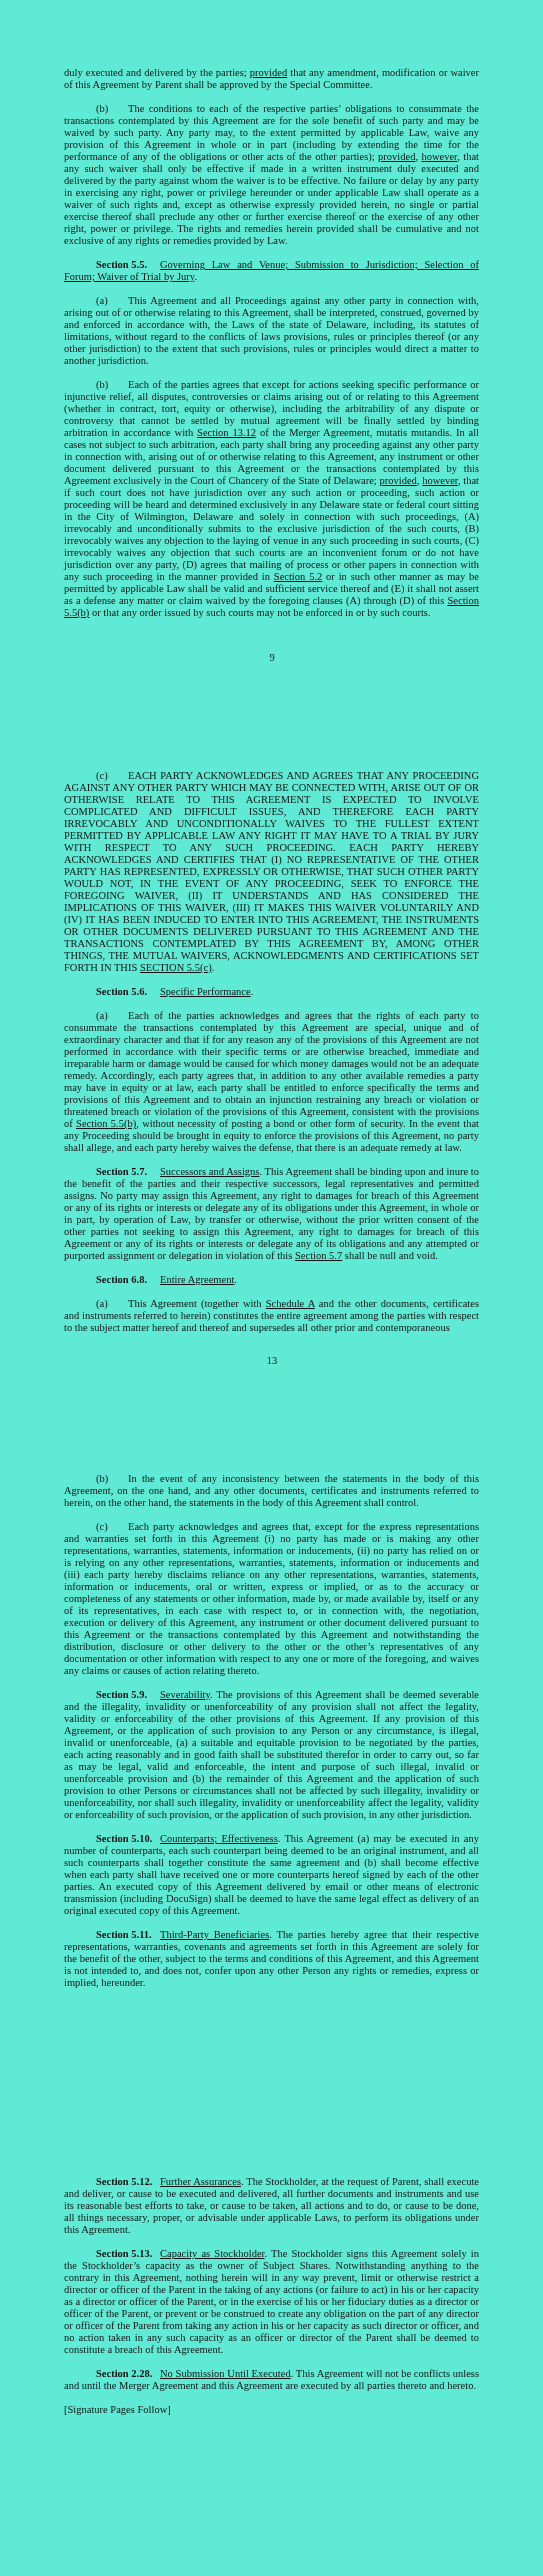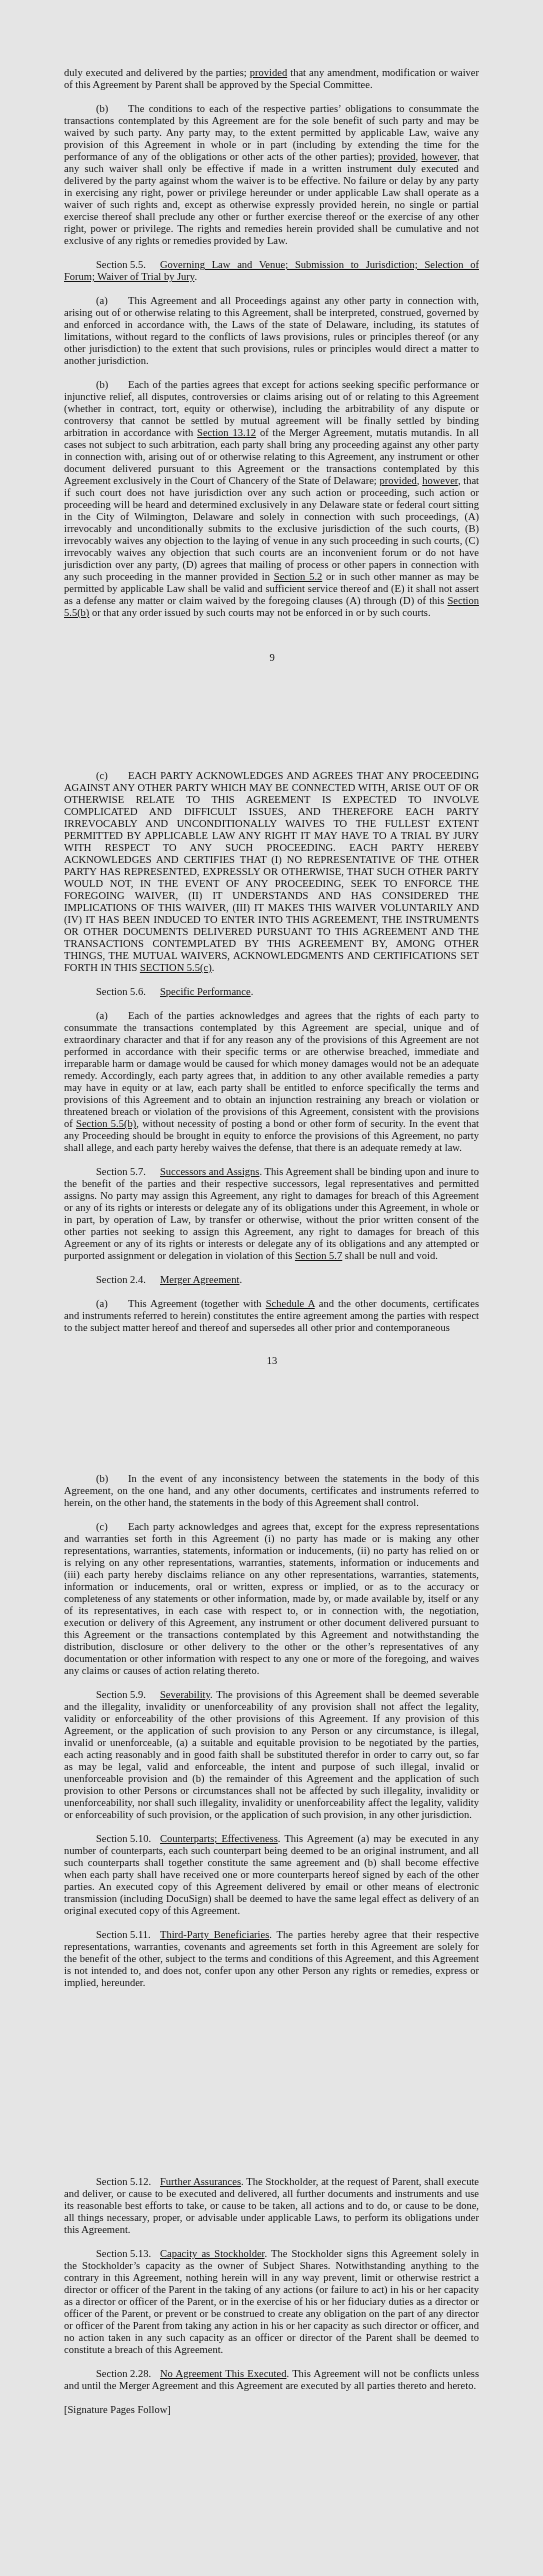--- a/index.html
+++ b/index.html
@@ -15,21 +15,21 @@
     font-family: "Liberation Serif", serif;
     font-size: 10.5px;
     line-height: 12px;
     overflow: hidden;
   }
   .page {
     position: relative;
     height: 703px;
     box-sizing: border-box;
     padding: 67px 28px 0 64px;
-    background: #e5e5e5;
+    background: #5eead4;
   }
   .page-body {
     width: 415px;
   }
   .para {
     margin: 0 0 12px 0;
     text-align: justify;
     text-indent: 32px;
   }
   .para.no-indent {
@@ -40,21 +40,21 @@
     text-indent: 0;
   }
   .lbl {
     display: inline-block;
     min-width: 32px;
     text-indent: 0;
   }
   .slbl {
     display: inline-block;
     min-width: 64px;
-    font-weight: normal;
+    font-weight: bold;
     text-indent: 0;
   }
   .run-u { text-decoration: underline; text-underline-offset: 1px; }
   .run-i { }
   .page-number {
     position: absolute;
     bottom: 39px;
     left: 0;
     right: 0;
     text-align: center;
@@ -74,37 +74,37 @@
         <p class="para"><span class="lbl">(b)</span><span class="">Each of the parties agrees that except for actions seeking specific performance or injunctive relief, all disputes, controversies or claims arising out of or relating to this Agreement (whether in contract, tort, equity or otherwise), including the arbitrability of any dispute or controversy that cannot be settled by mutual agreement will be finally settled by binding arbitration in accordance with </span><span class="run-u">Section 13.12</span><span class=""> of the Merger Agreement, </span><span class="run-i">mutatis mutandis</span><span class="">. In all cases not subject to such arbitration, each party shall bring any proceeding against any other party in connection with, arising out of or otherwise relating to this Agreement, any instrument or other document delivered pursuant to this Agreement or the transactions contemplated by this Agreement exclusively in the Court of Chancery of the State of Delaware; </span><span class="run-u">provided</span><span class="">, </span><span class="run-u">however</span><span class="">, that if such court does not have jurisdiction over any such action or proceeding, such action or proceeding will be heard and determined exclusively in any Delaware state or federal court sitting in the City of Wilmington, Delaware and solely in connection with such proceedings, (A) irrevocably and unconditionally submits to the exclusive jurisdiction of the such courts, (B) irrevocably waives any objection to the laying of venue in any such proceeding in such courts, (C) irrevocably waives any objection that such courts are an inconvenient forum or do not have jurisdiction over any party, (D) agrees that mailing of process or other papers in connection with any such proceeding in the manner provided in </span><span class="run-u">Section 5.2</span><span class=""> or in such other manner as may be permitted by applicable Law shall be valid and sufficient service thereof and (E) it shall not assert as a defense any matter or claim waived by the foregoing clauses (A) through (D) of this </span><span class="run-u">Section 5.5(b)</span><span class=""> or that any order issued by such courts may not be enforced in or by such courts.</span></p>
       </div>
     <div class="page-number"><span>9</span></div>
   </div>
   <div class="page">
     <div class="page-body">
         <p class="para"><span class="lbl">(c)</span><span class="">EACH PARTY ACKNOWLEDGES AND AGREES THAT ANY PROCEEDING AGAINST ANY OTHER PARTY WHICH MAY BE CONNECTED WITH, ARISE OUT OF OR OTHERWISE RELATE TO THIS AGREEMENT IS EXPECTED TO INVOLVE COMPLICATED AND DIFFICULT ISSUES, AND THEREFORE EACH PARTY IRREVOCABLY AND UNCONDITIONALLY WAIVES TO THE FULLEST EXTENT PERMITTED BY APPLICABLE LAW ANY RIGHT IT MAY HAVE TO A TRIAL BY JURY WITH RESPECT TO ANY SUCH PROCEEDING. EACH PARTY HEREBY ACKNOWLEDGES AND CERTIFIES THAT (I) NO REPRESENTATIVE OF THE OTHER PARTY HAS REPRESENTED, EXPRESSLY OR OTHERWISE, THAT SUCH OTHER PARTY WOULD NOT, IN THE EVENT OF ANY PROCEEDING, SEEK TO ENFORCE THE FOREGOING WAIVER, (II) IT UNDERSTANDS AND HAS CONSIDERED THE IMPLICATIONS OF THIS WAIVER, (III) IT MAKES THIS WAIVER VOLUNTARILY AND (IV) IT HAS BEEN INDUCED TO ENTER INTO THIS AGREEMENT, THE INSTRUMENTS OR OTHER DOCUMENTS DELIVERED PURSUANT TO THIS AGREEMENT AND THE TRANSACTIONS CONTEMPLATED BY THIS AGREEMENT BY, AMONG OTHER THINGS, THE MUTUAL WAIVERS, ACKNOWLEDGMENTS AND CERTIFICATIONS SET FORTH IN THIS </span><span class="run-u">SECTION 5.5(c)</span><span class="">.</span></p>
         <p class="para"><span class="slbl">Section 5.6.</span><span class="run-u">Specific Performance</span><span class="">.</span></p>
         <p class="para"><span class="lbl">(a)</span><span class="">Each of the parties acknowledges and agrees that the rights of each party to consummate the transactions contemplated by this Agreement are special, unique and of extraordinary character and that if for any reason any of the provisions of this Agreement are not performed in accordance with their specific terms or are otherwise breached, immediate and irreparable harm or damage would be caused for which money damages would not be an adequate remedy. Accordingly, each party agrees that, in addition to any other available remedies a party may have in equity or at law, each party shall be entitled to enforce specifically the terms and provisions of this Agreement and to obtain an injunction restraining any breach or violation or threatened breach or violation of the provisions of this Agreement, consistent with the provisions of </span><span class="run-u">Section 5.5(b)</span><span class="">, without necessity of posting a bond or other form of security. In the event that any Proceeding should be brought in equity to enforce the provisions of this Agreement, no party shall allege, and each party hereby waives the defense, that there is an adequate remedy at law.</span></p>
         <p class="para"><span class="slbl">Section 5.7.</span><span class="run-u">Successors and Assigns</span><span class="">. This Agreement shall be binding upon and inure to the benefit of the parties and their respective successors, legal representatives and permitted assigns. No party may assign this Agreement, any right to damages for breach of this Agreement or any of its rights or interests or delegate any of its obligations under this Agreement, in whole or in part, by operation of Law, by transfer or otherwise, without the prior written consent of the other parties not seeking to assign this Agreement, any right to damages for breach of this Agreement or any of its rights or interests or delegate any of its obligations and any attempted or purported assignment or delegation in violation of this </span><span class="run-u">Section 5.7</span><span class=""> shall be null and void.</span></p>
-        <p class="para"><span class="slbl">Section 2.4.</span><span class="run-u">Merger Agreement</span><span class="">.</span></p>
+        <p class="para"><span class="slbl">Section 6.8.</span><span class="run-u">Entire Agreement</span><span class="">.</span></p>
         <p class="para"><span class="lbl">(a)</span><span class="">This Agreement (together with </span><span class="run-u">Schedule A</span><span class=""> and the other documents, certificates and instruments referred to herein) constitutes the entire agreement among the parties with respect to the subject matter hereof and thereof and supersedes all other prior and contemporaneous</span></p>
       </div>
     <div class="page-number"><span>13</span></div>
   </div>
   <div class="page">
     <div class="page-body">
         <p class="para"><span class="lbl">(b)</span><span class="">In the event of any inconsistency between the statements in the body of this Agreement, on the one hand, and any other documents, certificates and instruments referred to herein, on the other hand, the statements in the body of this Agreement shall control.</span></p>
         <p class="para"><span class="lbl">(c)</span><span class="">Each party acknowledges and agrees that, except for the express representations and warranties set forth in this Agreement (i) no party has made or is making any other representations, warranties, statements, information or inducements, (ii) no party has relied on or is relying on any other representations, warranties, statements, information or inducements and (iii) each party hereby disclaims reliance on any other representations, warranties, statements, information or inducements, oral or written, express or implied, or as to the accuracy or completeness of any statements or other information, made by, or made available by, itself or any of its representatives, in each case with respect to, or in connection with, the negotiation, execution or delivery of this Agreement, any instrument or other document delivered pursuant to this Agreement or the transactions contemplated by this Agreement and notwithstanding the distribution, disclosure or other delivery to the other or the other’s representatives of any documentation or other information with respect to any one or more of the foregoing, and waives any claims or causes of action relating thereto.</span></p>
         <p class="para"><span class="slbl">Section 5.9.</span><span class="run-u">Severability</span><span class="">. The provisions of this Agreement shall be deemed severable and the illegality, invalidity or unenforceability of any provision shall not affect the legality, validity or enforceability of the other provisions of this Agreement. If any provision of this Agreement, or the application of such provision to any Person or any circumstance, is illegal, invalid or unenforceable, (a) a suitable and equitable provision to be negotiated by the parties, each acting reasonably and in good faith shall be substituted therefor in order to carry out, so far as may be legal, valid and enforceable, the intent and purpose of such illegal, invalid or unenforceable provision and (b) the remainder of this Agreement and the application of such provision to other Persons or circumstances shall not be affected by such illegality, invalidity or unenforceability, nor shall such illegality, invalidity or unenforceability affect the legality, validity or enforceability of such provision, or the application of such provision, in any other jurisdiction.</span></p>
         <p class="para"><span class="slbl">Section 5.10.</span><span class="run-u">Counterparts; Effectiveness</span><span class="">. This Agreement (a) may be executed in any number of counterparts, each such counterpart being deemed to be an original instrument, and all such counterparts shall together constitute the same agreement and (b) shall become effective when each party shall have received one or more counterparts hereof signed by each of the other parties. An executed copy of this Agreement delivered by email or other means of electronic transmission (including DocuSign) shall be deemed to have the same legal effect as delivery of an original executed copy of this Agreement.</span></p>
         <p class="para"><span class="slbl">Section 5.11.</span><span class="run-u">Third-Party Beneficiaries</span><span class="">. The parties hereby agree that their respective representations, warranties, covenants and agreements set forth in this Agreement are solely for the benefit of the other, subject to the terms and conditions of this Agreement, and this Agreement is not intended to, and does not, confer upon any other Person any rights or remedies, express or implied, hereunder.</span></p>
       </div>
   </div>
   <div class="page">
     <div class="page-body">
         <p class="para"><span class="slbl">Section 5.12.</span><span class="run-u">Further Assurances</span><span class="">. The Stockholder, at the request of Parent, shall execute and deliver, or cause to be executed and delivered, all further documents and instruments and use its reasonable best efforts to take, or cause to be taken, all actions and to do, or cause to be done, all things necessary, proper, or advisable under applicable Laws, to perform its obligations under this Agreement.</span></p>
         <p class="para"><span class="slbl">Section 5.13.</span><span class="run-u">Capacity as Stockholder</span><span class="">. The Stockholder signs this Agreement solely in the Stockholder’s capacity as the owner of Subject Shares. Notwithstanding anything to the contrary in this Agreement, nothing herein will in any way prevent, limit or otherwise restrict a director or officer of the Parent in the taking of any actions (or failure to act) in his or her capacity as a director or officer of the Parent, or in the exercise of his or her fiduciary duties as a director or officer of the Parent, or prevent or be construed to create any obligation on the part of any director or officer of the Parent from taking any action in his or her capacity as such director or officer, and no action taken in any such capacity as an officer or director of the Parent shall be deemed to constitute a breach of this Agreement.</span></p>
-        <p class="para"><span class="slbl">Section 2.28.</span><span class="run-u">No Agreement This Executed</span><span class="">. This Agreement will not be conflicts unless and until the Merger Agreement and this Agreement are executed by all parties thereto and hereto.</span></p>
+        <p class="para"><span class="slbl">Section 2.28.</span><span class="run-u">No Submission Until Executed</span><span class="">. This Agreement will not be conflicts unless and until the Merger Agreement and this Agreement are executed by all parties thereto and hereto.</span></p>
         <p class="para no-indent center"><span class="run-i">[Signature Pages Follow]</span></p>
       </div>
 
   </div>
 </div>
 
 
 </body></html>

